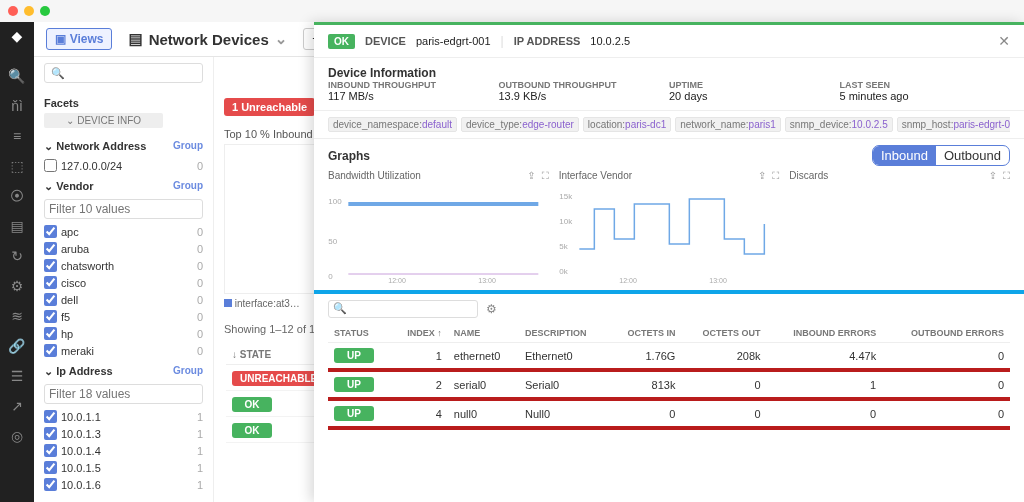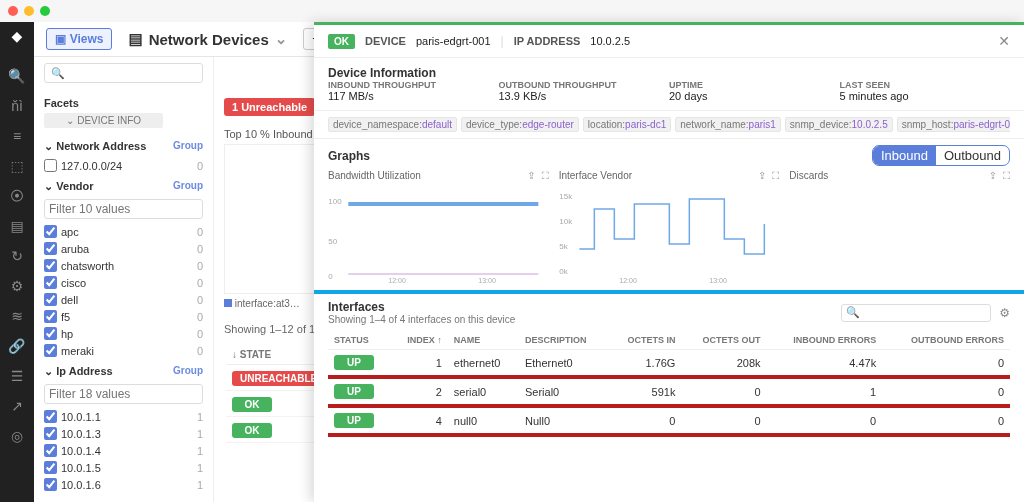--- a/index.html
+++ b/index.html
@@ -339,24 +339,20 @@
                   <span>⇪</span>
                   <span>⛶</span>
                 </span>
      </div>
    </div>
           </div>
       </div>
 
       <div class="ifaces">
         <div class="ifaces-head">
-          <div>
-            <h4 style="font-size:12px">Interfaces</h4>
-            <div style="font-size:10px;color:#777">Showing 1–4 of 4 interfaces on this device</div>
-          </div>
           <div style="display:flex;gap:8px;align-items:center">
             <div style="position:relative">
               <span style="position:absolute;left:5px;top:2px;color:#aaa;font-size:11px">🔍</span>
               <input class="if-search" placeholder="" style="">
             </div>
             <span class="gear">⚙</span>
           </div>
         </div>
         <table class="if-table">
           <thead>
@@ -380,21 +376,21 @@
     <td class="r">1.76G</td>
                 <td class="r">208k</td>
                 <td class="r">4.47k</td>
                 <td class="r">0</td>
   </tr>
               <tr>
     <td><span class="badge ok">UP</span></td>
     <td class="r">2</td>
                 <td>serial0</td>
                 <td>Serial0</td>
-    <td class="r">591k</td>
+    <td class="r">813k</td>
                 <td class="r">0</td>
                 <td class="r">1</td>
                 <td class="r">0</td>
   </tr>
               <tr>
     <td><span class="badge ok">UP</span></td>
     <td class="r">4</td>
                 <td>null0</td>
                 <td>Null0</td>
     <td class="r">0</td>

